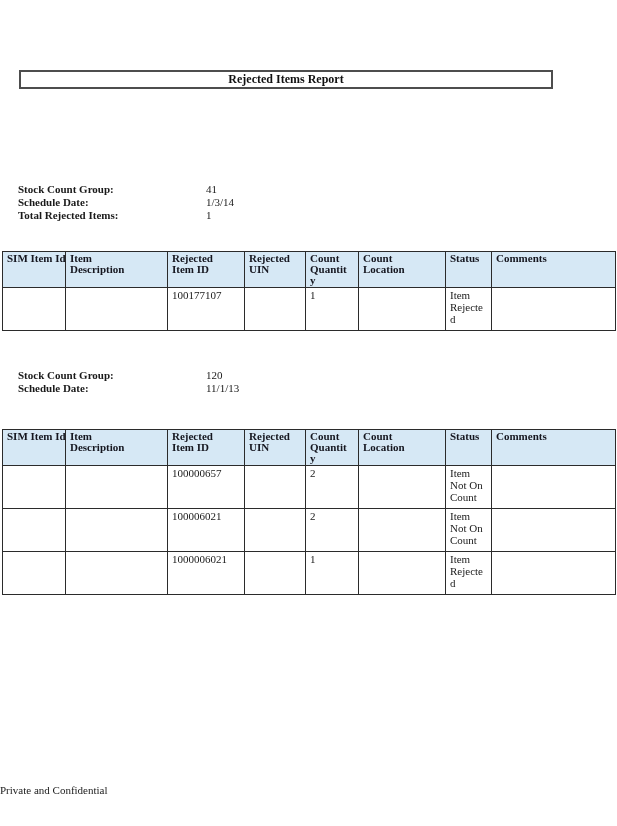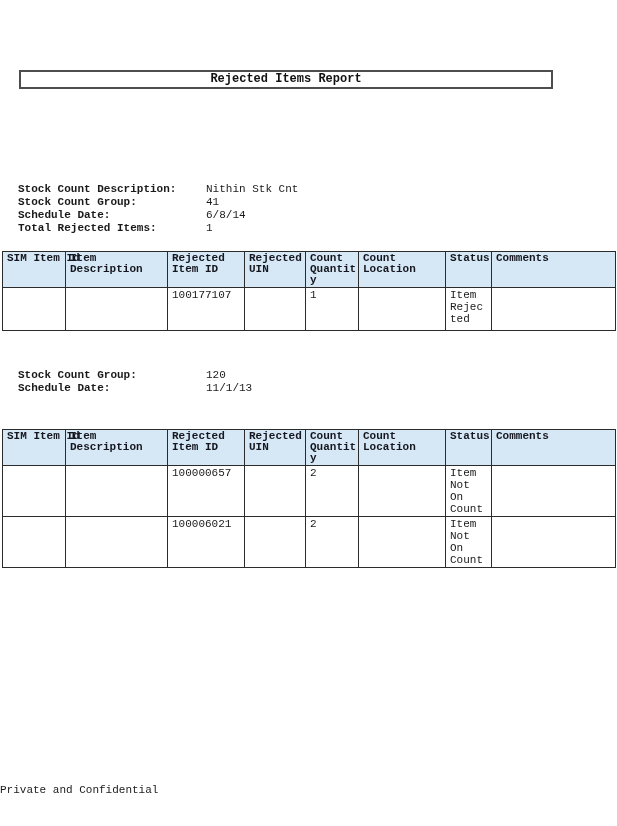--- a/index.html
+++ b/index.html
@@ -3,21 +3,21 @@
 <meta charset="utf-8">
 <style>
   * { margin: 0; padding: 0; box-sizing: border-box; }
   html, body { background: #ffffff; }
   .page {
     position: relative;
     width: 617px;
     height: 826px;
     background: #ffffff;
     overflow: hidden;
-    font-family: Liberation Mono, monospace;
+    font-family: Liberation Serif, serif;
     color: #1a1a1a;
   }
   .title-box {
     position: absolute;
     left: 19px;
     top: 70px;
     width: 534px;
     height: 19px;
     border: 2px solid #4d4d4d;
     font-size: 12px;
@@ -92,27 +92,24 @@
 </style>
 </head>
 <body>
 
 <div class="page">
 
   <div class="title-box">Rejected Items Report</div>
 
   <div class="info-block info-1">
     <div class="info-row">
-      <span class="info-label">Stock Count Description:</span><span class="info-value">Nithin Stk Cnt</span>
-    </div>
-    <div class="info-row">
       <span class="info-label">Stock Count Group:</span><span class="info-value">41</span>
     </div>
     <div class="info-row">
-      <span class="info-label">Schedule Date:</span><span class="info-value">6/8/14</span>
+      <span class="info-label">Schedule Date:</span><span class="info-value">1/3/14</span>
     </div>
     <div class="info-row">
       <span class="info-label">Total Rejected Items:</span><span class="info-value">1</span>
     </div>
   </div>
 
   <table class="items-table table-1">
     <colgroup>
       <col class="c-sim">
         <col class="c-desc">
@@ -207,18 +204,28 @@
       <tr>
         <td></td>
         <td></td>
         <td>100006021</td>
         <td></td>
         <td>2</td>
         <td></td>
         <td>Item Not On Count</td>
         <td></td>
       </tr>
+      <tr>
+        <td></td>
+        <td></td>
+        <td>1000006021</td>
+        <td></td>
+        <td>1</td>
+        <td></td>
+        <td>Item Rejected</td>
+        <td></td>
+      </tr>
     </tbody>
   </table>
 
   <div class="footer">Private and Confidential</div>
 
 </div>
 
 </body></html>

